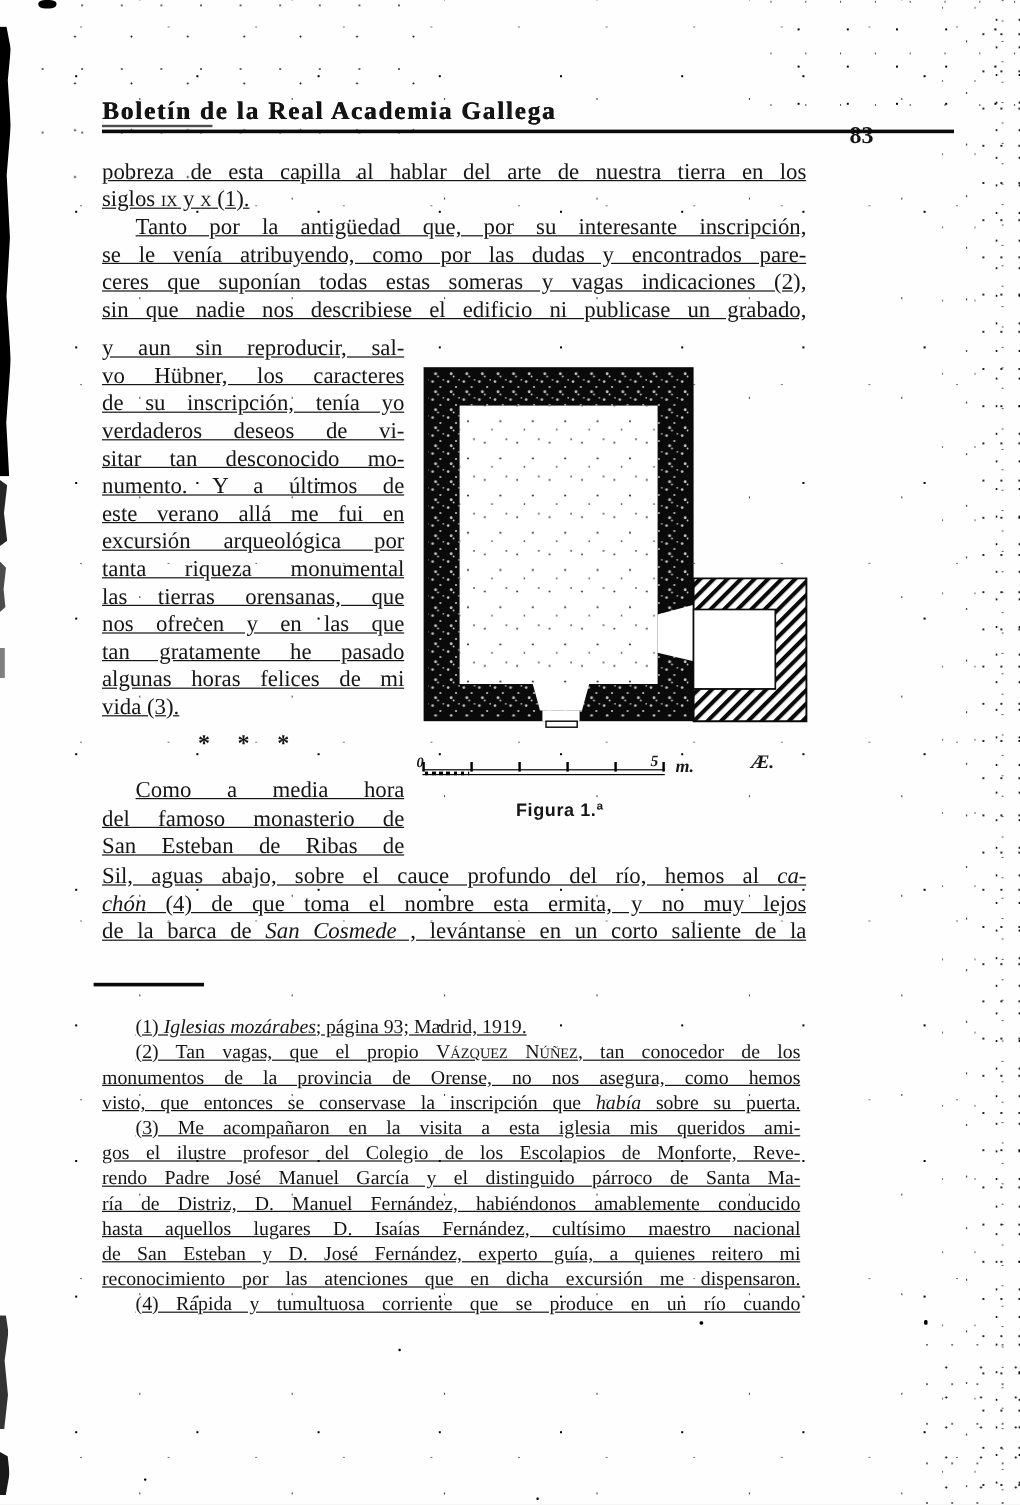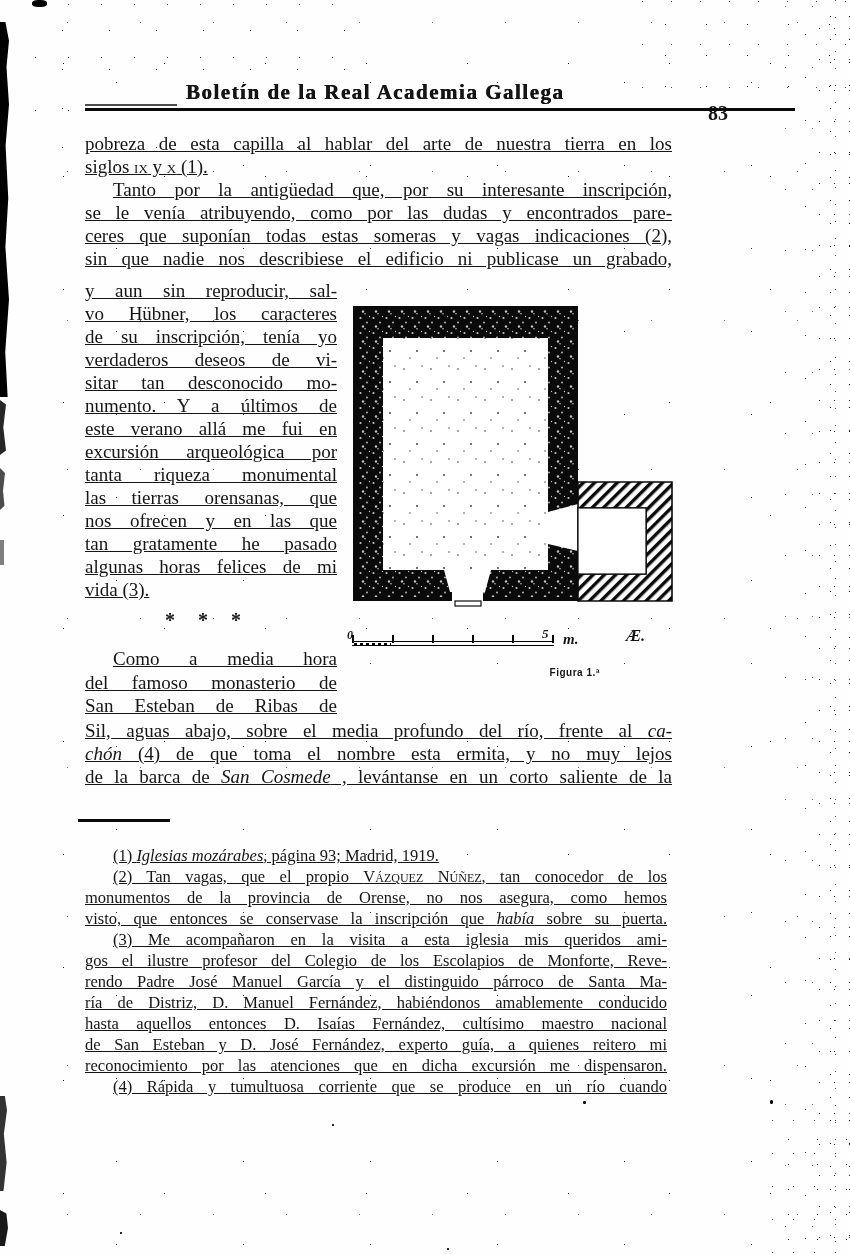--- a/index.html
+++ b/index.html
@@ -10,43 +10,43 @@
   }
   
   .tblock{position:absolute; font-size:19px;text-decoration:underline;}
   .tline{height:var(--lh,23px); line-height:var(--lh,23px); overflow:hidden;}
   .just{text-align:justify; text-align-last:justify;}
   .ind{text-indent:28px;}
   .i{font-style:italic;}
   .sc{font-variant:small-caps;margin-top:24px;}
   
   .hdr-title{
-    position:absolute; left:85px; top:80px; width:580px; text-align:center;
+    position:absolute; left:85px; top:80px; width:580px; 
     font-size:21px; font-weight:bold; letter-spacing:1.5px;
     text-shadow:0.5px 0 0 #000;
   }
   .hdr-num{position:absolute; left:708px; top:82px; font-size:20px; font-weight:bold;margin-top:20px;}
   .hdr-rule{position:absolute; left:85px; top:108px; width:710px; height:2.5px; background:#0a0a0a;}
   .hdr-rule-smudge{position:absolute; left:85px; top:104px; width:92px; height:2px; background:rgba(0,0,0,.7);}
   
   .para-top {left:85px; top:132px; width:587px; --lh:23px;}
   .col-left {left:85px; top:279px; width:252px; --lh:23px;}
   .col-lower{left:85px; top:647px; width:252px; --lh:23.5px;}
   .para-bottom{left:85px; top:719px; width:587px; --lh:23px;}
   .footnotes{left:85px; top:845px; width:582px; font-size:16.5px; --lh:21px;}
   .sect-break{
     position:absolute; left:160px; top:609px; width:95px; text-align:center;
     font-size:20px; font-weight:bold; letter-spacing:9px;
   }
   .fn-rule{position:absolute; left:78px; top:819px; width:92px; height:3px; background:#0a0a0a;}
   
   .fig-plan{position:absolute; left:345px; top:300px;}
   .fig-caption{
-    position:absolute; left:430px; top:667px; width:170px; text-align:right;
-    font-family:"Liberation Sans", sans-serif; font-weight:bold; font-size:10px;
+    position:absolute; left:430px; top:667px; width:170px; text-align:left;
+    font-family:"Liberation Sans", sans-serif; font-weight:bold; font-size:15px;
     letter-spacing:0.5px;
   }
   .scalebar{position:absolute; left:350px; top:628px; width:310px; height:30px;}
   .sb-lab0{position:absolute; left:-3px; top:0px; font-size:12px; font-style:italic; font-weight:bold;}
   .sb-lab5{position:absolute; left:192px; top:-2px; font-size:13px; font-style:italic; font-weight:bold;}
   .sb-bar{position:absolute; left:2px; top:13px; width:202px; height:3px;
     border-top:1.5px solid #000; border-bottom:1.5px solid #000;}
   .sb-hatch{position:absolute; left:4px; top:15px; width:37px; height:3px;
     background:repeating-linear-gradient(90deg,#000 0 3px,transparent 3px 6px);}
   .sb-tick{position:absolute; top:7px; width:2px; height:8px; background:#000;}
@@ -154,21 +154,21 @@
       <div class="tline just"><span>algunas horas felices de mi</span></div>
       <div class="tline"><span>vida (3).</span></div>
     </div>
   <div class="sect-break">* * *</div>
   <div class="tblock col-lower">
       <div class="tline just ind"><span>Como a media hora</span></div>
       <div class="tline just"><span>del famoso monasterio de</span></div>
       <div class="tline just"><span>San Esteban de Ribas de</span></div>
     </div>
   <div class="tblock para-bottom">
-      <div class="tline just"><span>Sil, aguas abajo, sobre el media profundo del río, frente al </span><span class="i">ca-</span></div>
+      <div class="tline just"><span>Sil, aguas abajo, sobre el cauce profundo del río, hemos al </span><span class="i">ca-</span></div>
       <div class="tline just"><span class="i">chón</span><span> (4) de que toma el nombre esta ermita, y no muy lejos</span></div>
       <div class="tline just"><span>de la barca de </span><span class="i">San Cosmede</span><span> , levántanse en un corto saliente de la</span></div>
     </div>
 
   <svg class="fig-plan" width="335" height="310" viewBox="0 0 335 310" xmlns="http://www.w3.org/2000/svg">
     <defs>
       <pattern id="hatch" width="8" height="8" patternUnits="userSpaceOnUse" patternTransform="rotate(-45)">
         <rect width="8" height="8" fill="#ffffff"></rect>
         <rect width="8" height="3.4" fill="#0a0a0a"></rect>
       </pattern>
@@ -224,19 +224,19 @@
   <div class="fn-rule"></div>
   <div class="tblock footnotes">
       <div class="tline ind"><span>(1) </span><span class="i">Iglesias mozárabes</span><span>, página 93; Madrid, 1919.</span></div>
       <div class="tline just ind"><span>(2) Tan vagas, que el propio </span><span class="sc">Vázquez Núñez</span><span>, tan conocedor de los</span></div>
       <div class="tline just"><span>monumentos de la provincia de Orense, no nos asegura, como hemos</span></div>
       <div class="tline just"><span>visto, que entonces se conservase la inscripción que </span><span class="i">había</span><span> sobre su puerta.</span></div>
       <div class="tline just ind"><span>(3) Me acompañaron en la visita a esta iglesia mis queridos ami-</span></div>
       <div class="tline just"><span>gos el ilustre profesor del Colegio de los Escolapios de Monforte, Reve-</span></div>
       <div class="tline just"><span>rendo Padre José Manuel García y el distinguido párroco de Santa Ma-</span></div>
       <div class="tline just"><span>ría de Distriz, D. Manuel Fernández, habiéndonos amablemente conducido</span></div>
-      <div class="tline just"><span>hasta aquellos entonces D. Isaías Fernández, cultísimo maestro nacional</span></div>
+      <div class="tline just"><span>hasta aquellos lugares D. Isaías Fernández, cultísimo maestro nacional</span></div>
       <div class="tline just"><span>de San Esteban y D. José Fernández, experto guía, a quienes reitero mi</span></div>
       <div class="tline just"><span>reconocimiento por las atenciones que en dicha excursión me dispensaron.</span></div>
       <div class="tline just ind"><span>(4) Rápida y tumultuosa corriente que se produce en un río cuando</span></div>
     </div>
 
 </div>
 
 </body></html>

